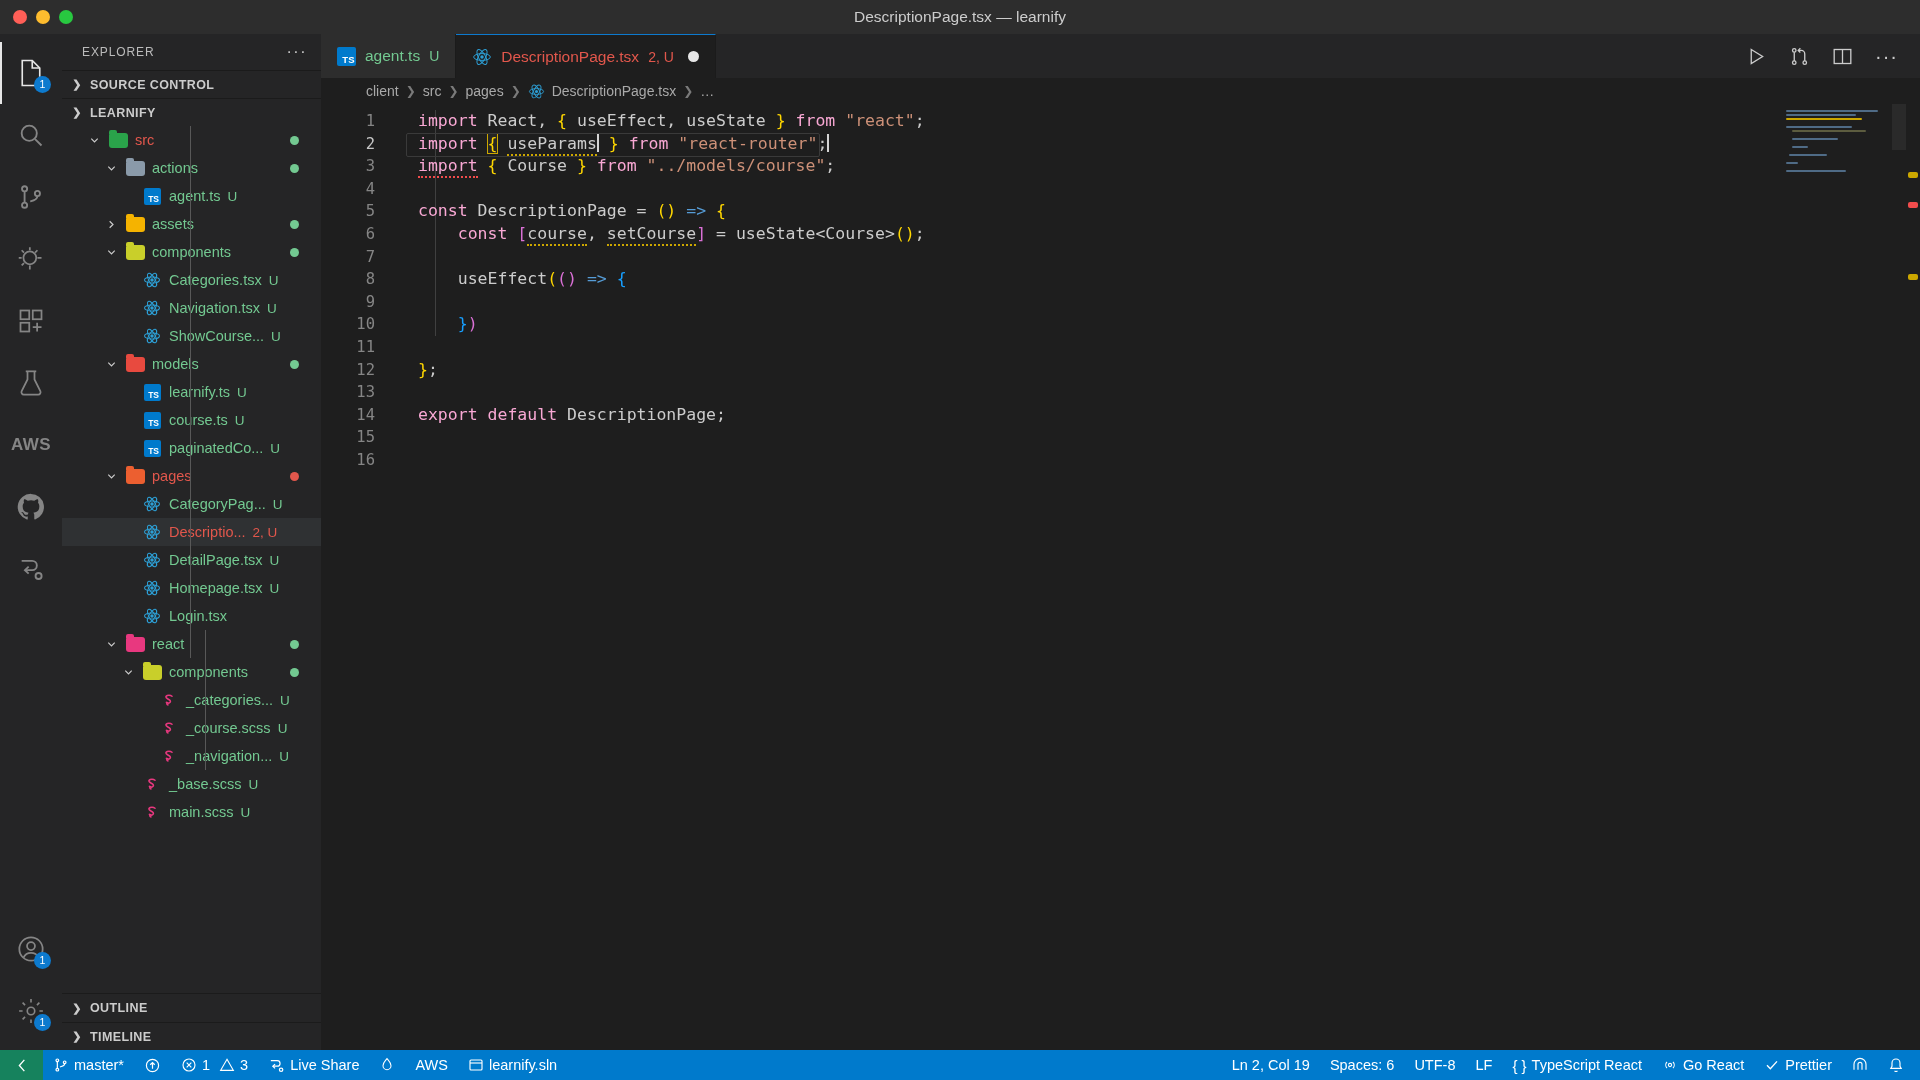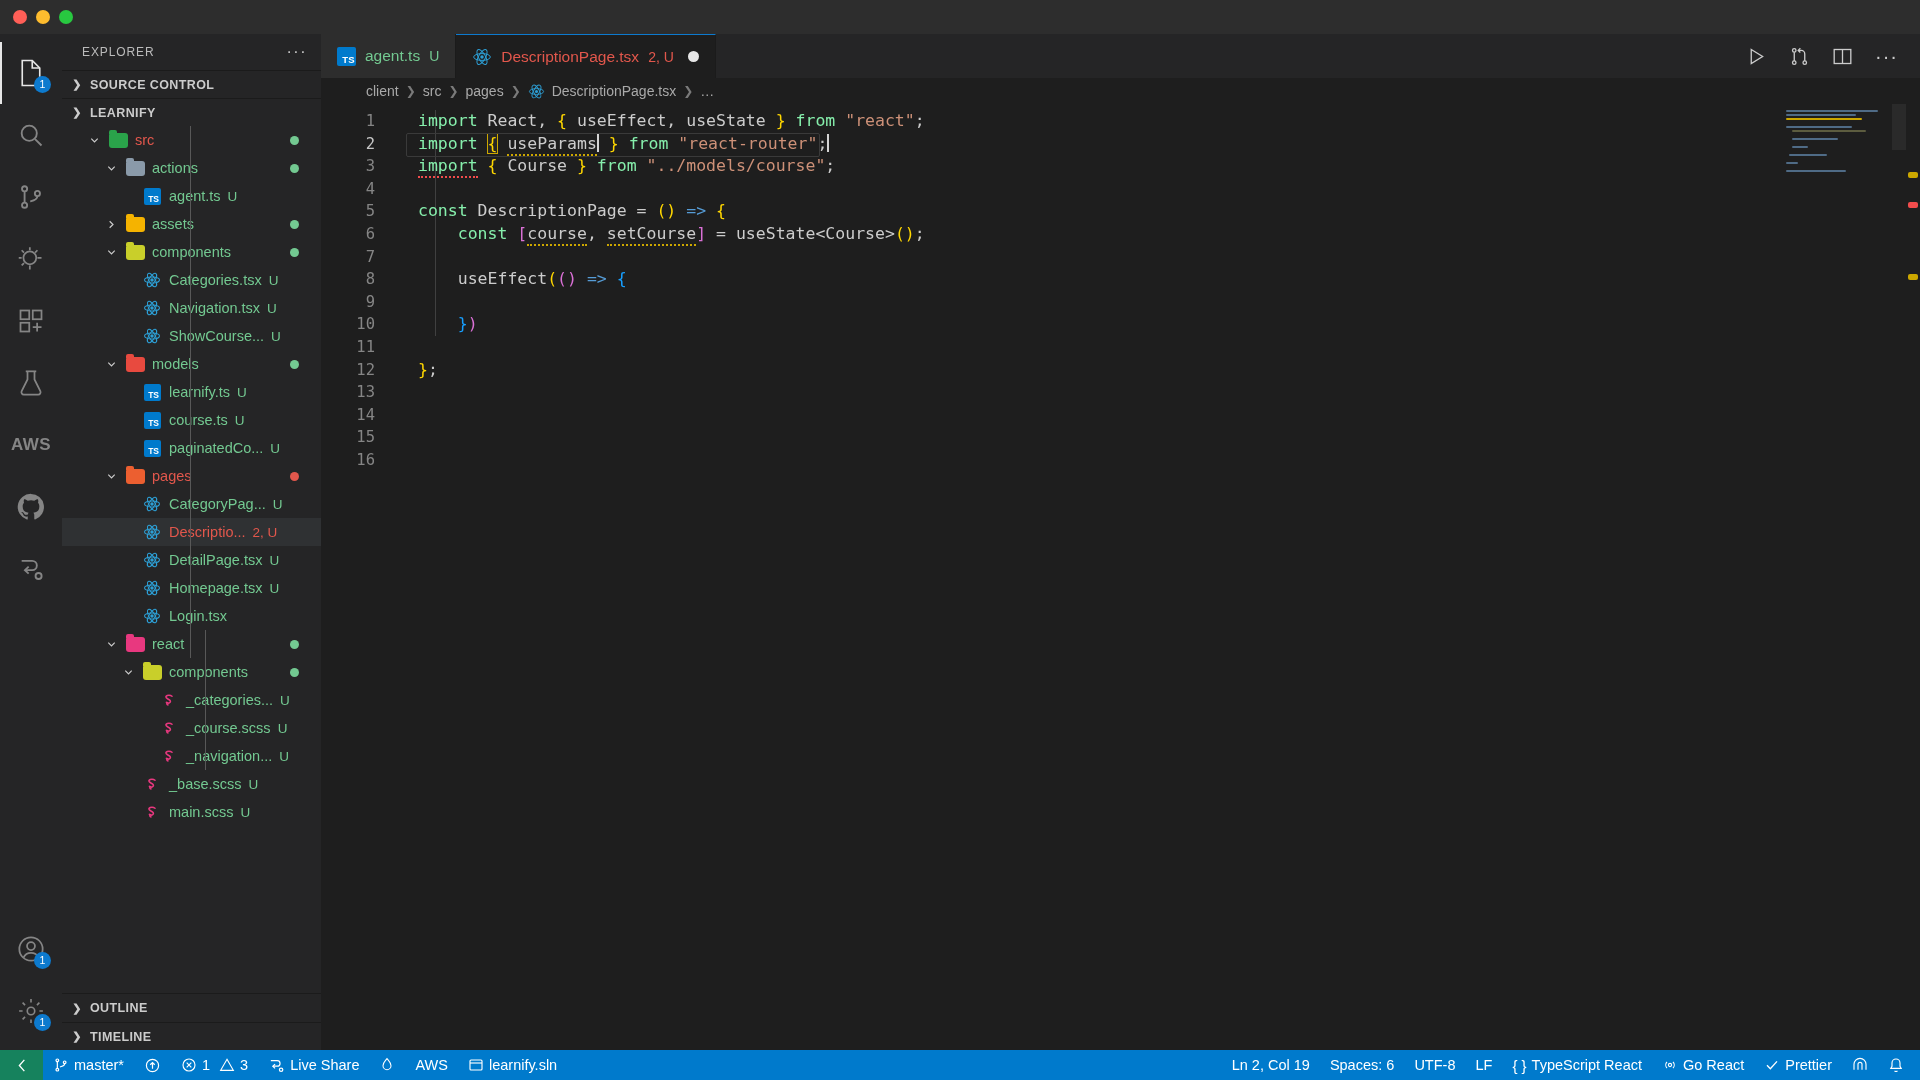--- a/index.html
+++ b/index.html
@@ -128,21 +128,21 @@
     font-family: "DejaVu Sans Mono", monospace; font-size: 16.5px; line-height: 22.6px;
   }
   .cl { height: 22.6px; white-space: pre; padding-left: 29px; position: relative; }
   .cl.current-line-deco::before {
     content:""; position:absolute; left: 17px; top:0; right: 1100px; height:22.6px;
     border: 1px solid #3a3a3a; border-radius: 2px;
   }
   .indent-guide { position: absolute; width: 1px; background: #404040; left: 46px; }
 
   
-  .t-kw   { color: #86efac; }
+  .t-kw   { color: #f9a8d4; }
   .t-str  { color: #ce9178; }
   .t-br   { color: #ffd700; }
   .t-br2  { color: #da70d6; }
   .t-br3  { color: #179fff; }
   .t-op   { color: #569cd6; }
   .t-plain{ color: #cccccc; }
 
   .squig-y { border-bottom: 2px dotted #cca700; padding-bottom: 1px; }
   .squig-r { border-bottom: 2px dotted #f14c4c; padding-bottom: 1px; }
   .selbox { outline: 1px solid #cca700; background: rgba(255,255,255,.03); }
@@ -167,20 +167,21 @@
 <body>
 
 <div class="app">
 
   <div class="titlebar">
     <div class="traffic">
       <div class="dot red"></div>
       <div class="dot yellow"></div>
       <div class="dot green"></div>
     </div>
+    <div class="title-text">DescriptionPage.tsx — learnify</div>
   </div>
 
   <div class="body">
 
     <div class="activitybar">
       <div class="ab-item active">
         <span>
           <svg width="30" height="30" viewBox="0 0 24 24" fill="none" stroke="currentColor" stroke-width="1.3">
             <path d="M13 2H5v20h14V8l-6-6z"></path>
               <path d="M13 2v6h6"></path>
@@ -731,20 +732,21 @@
 
           <div class="cl"><span class="t-plain">    </span><span class="t-br3">}</span><span class="t-br2">)</span></div>
 
           <div class="cl"> </div>
 
 
           <div class="cl"><span class="t-br">}</span><span class="t-plain">;</span></div>
 
           <div class="cl"> </div>
 
+          <div class="cl"><span class="t-kw">export</span><span class="t-plain"> </span><span class="t-kw">default</span><span class="t-plain"> DescriptionPage;</span></div>
 
           <div class="cl"> </div>
 
           <div class="minimap">
             <div class="mm-slider" style="height:46px;"></div>
             <div class="mm-line" style="top:6px;  left:0;  width:92px; background:#4f6b86;"></div>
             <div class="mm-line" style="top:10px; left:0;  width:70px; background:#4f6b86;"></div>
             <div class="mm-line" style="top:14px; left:0;  width:76px; background:#cca700;"></div>
             <div class="mm-line" style="top:22px; left:0;  width:66px; background:#4f6b86;"></div>
             <div class="mm-line" style="top:26px; left:6px;width:74px; background:#5c5c3f;"></div>

